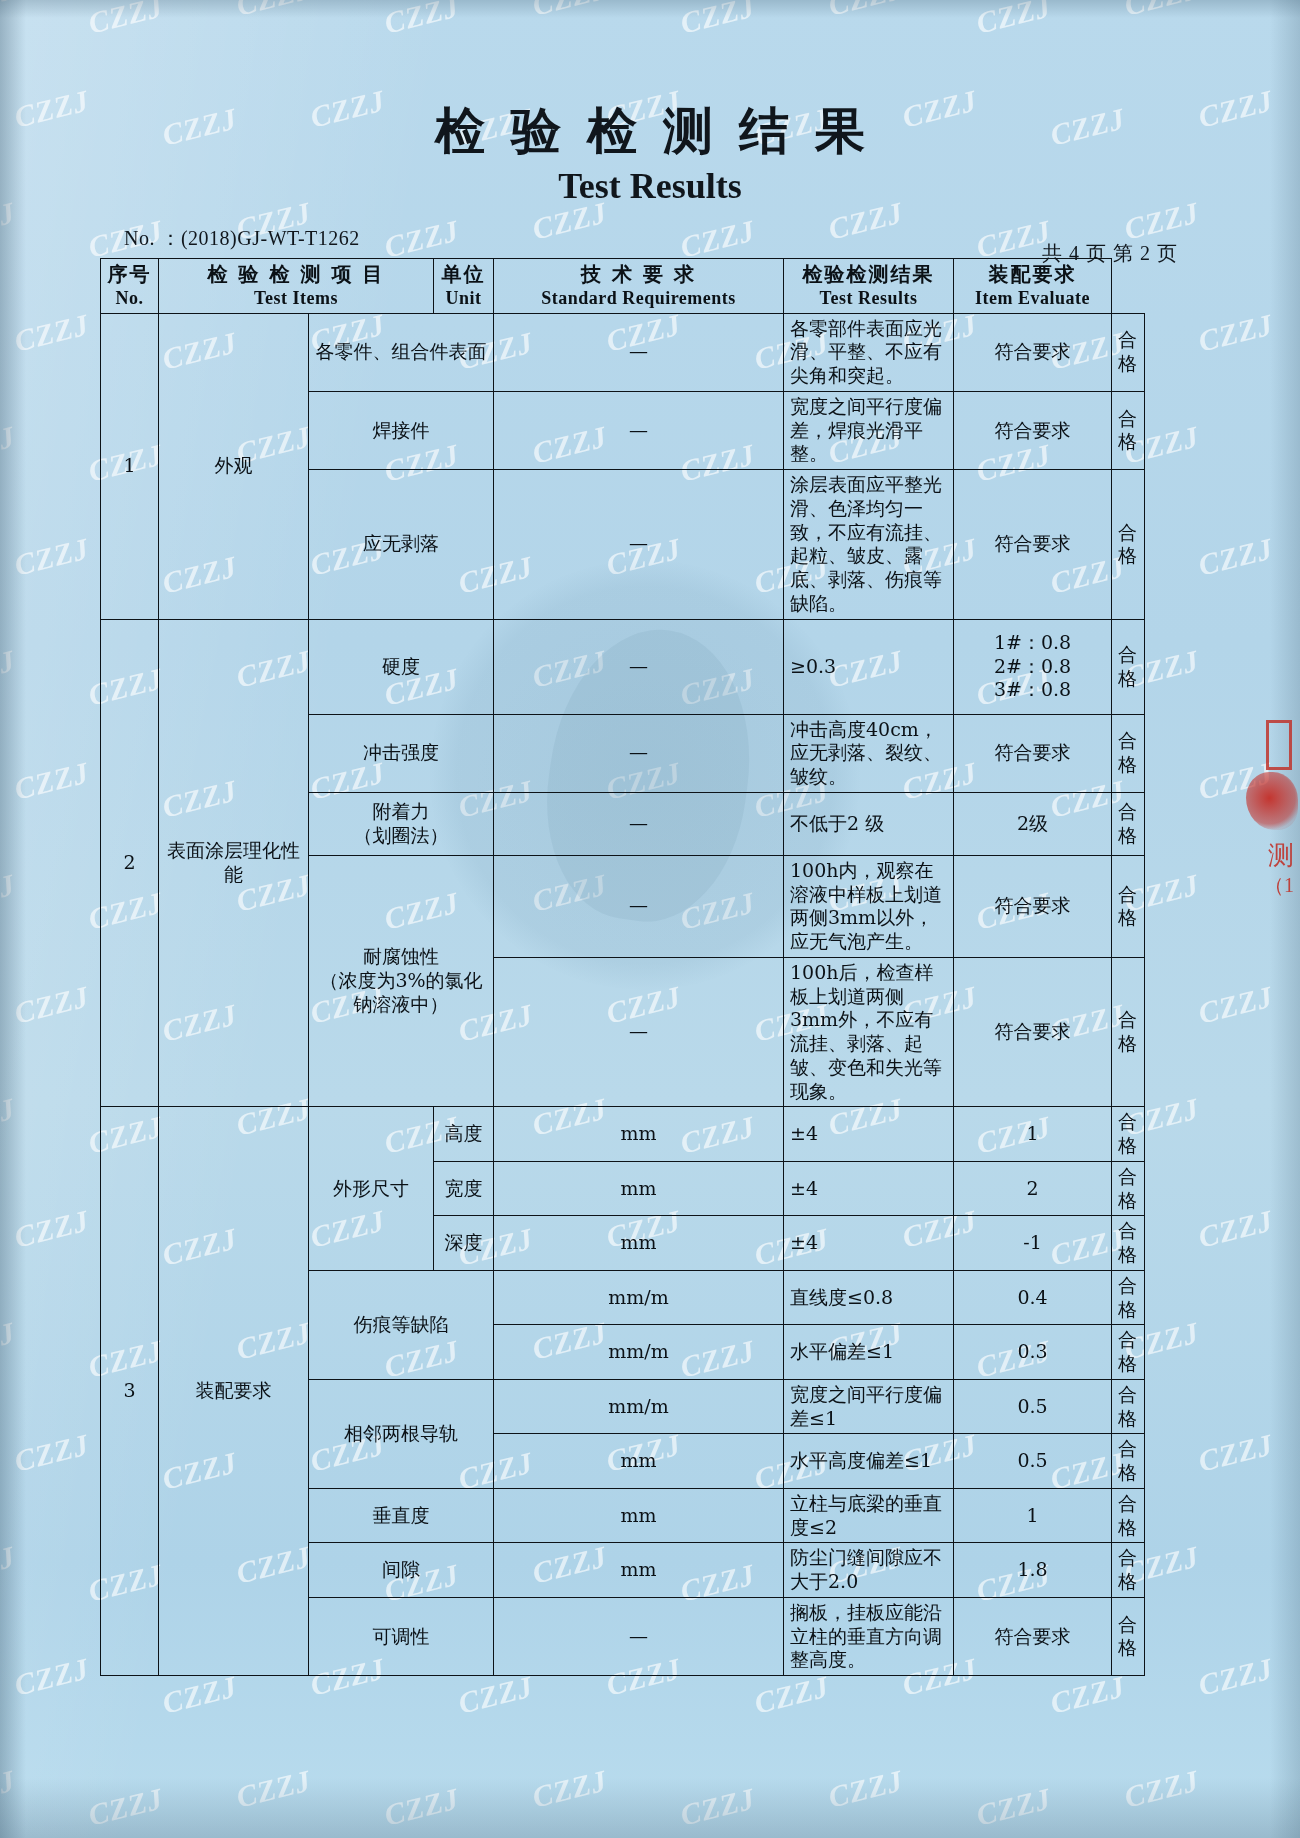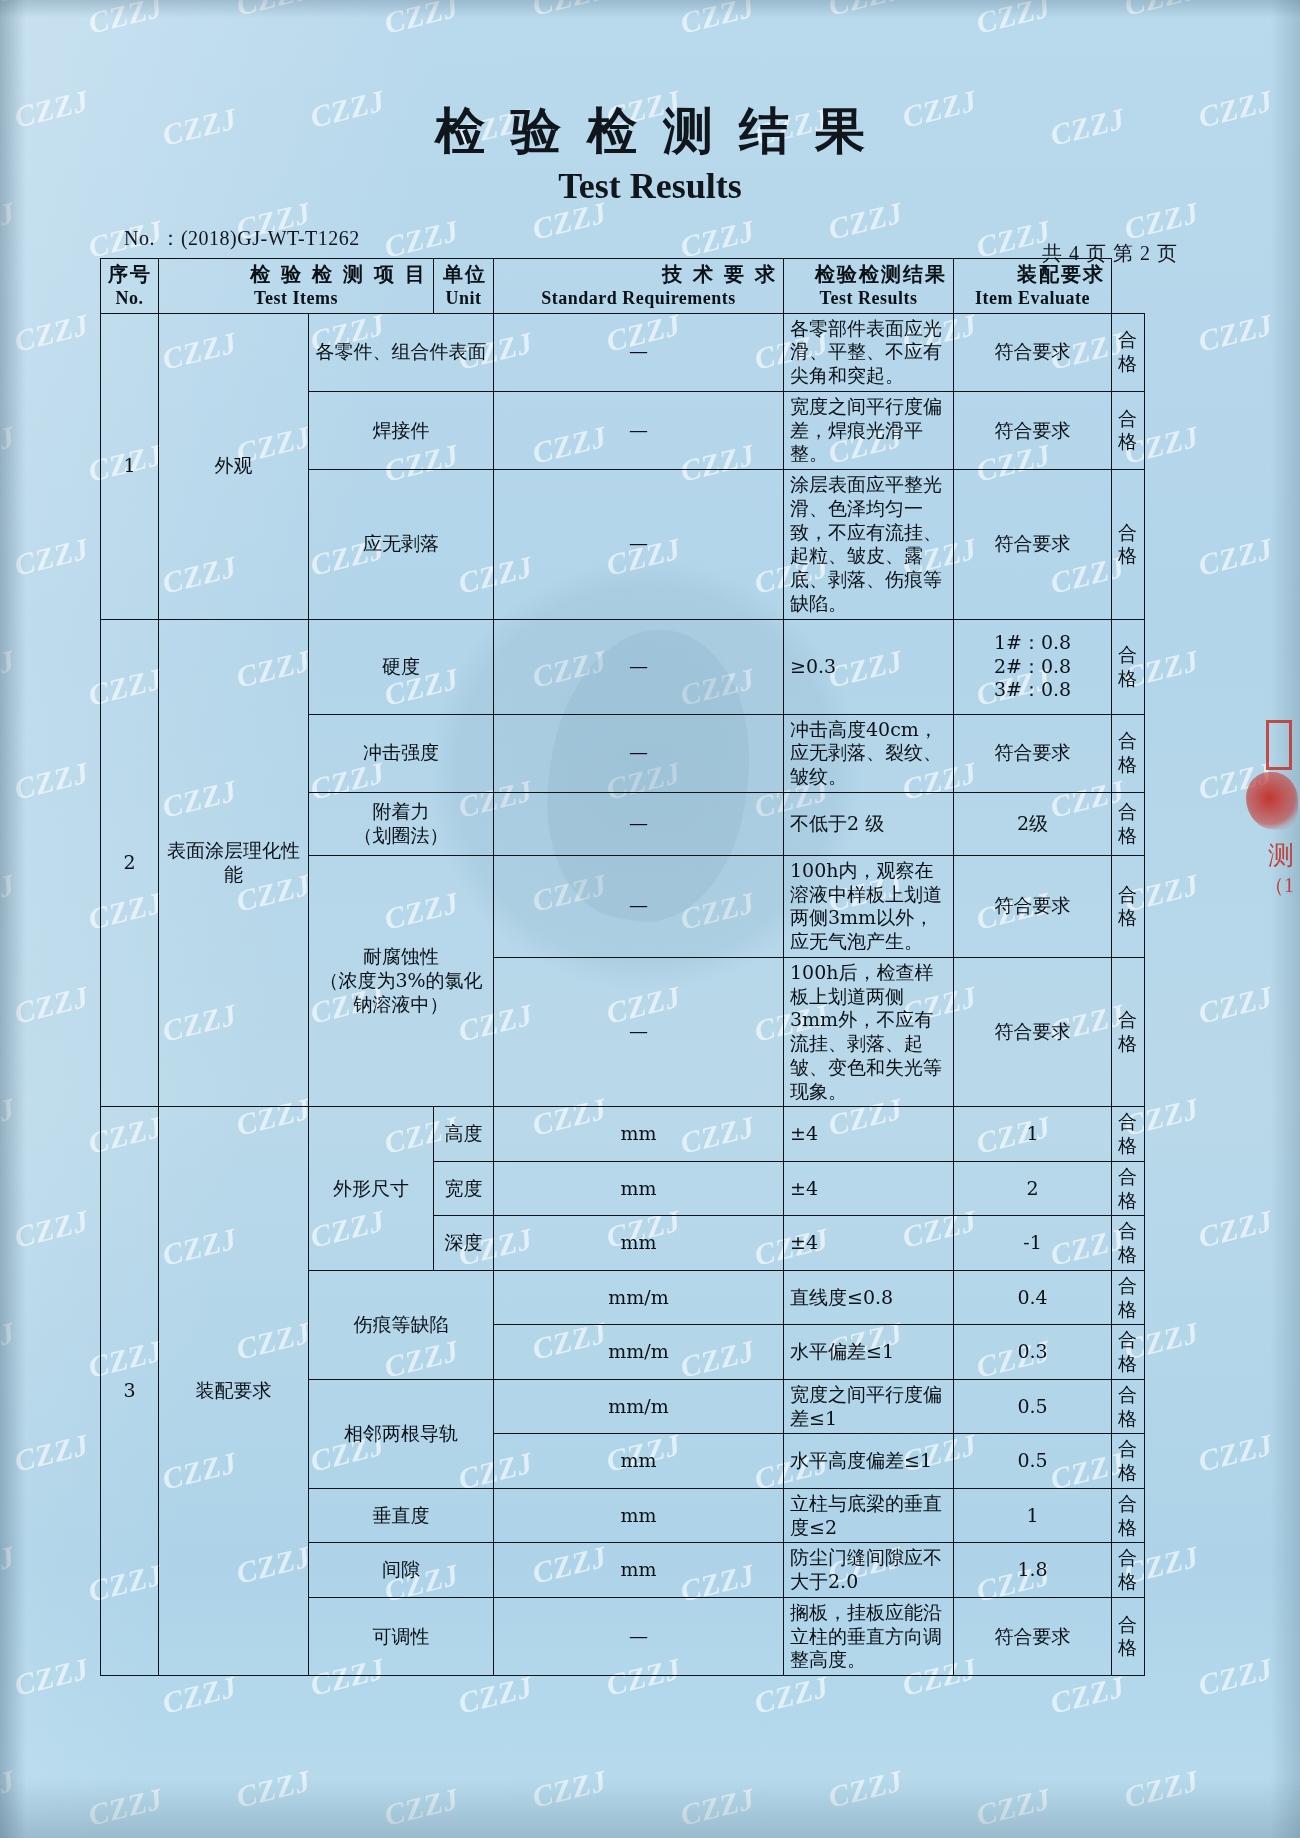--- a/index.html
+++ b/index.html
@@ -187,21 +187,21 @@
     color: #0b1116;
     vertical-align: middle;
     font-family: "DejaVu Serif", serif;
     line-height: 1.25;
   }
   th.hd {
     font-weight: 700;
     text-align: center;
     padding: 6px 4px;
   }
-  th.hd .l1 { display: block; font-size: 20px; letter-spacing: 2px; text-align: right; }
+  th.hd .l1 { display: block; font-size: 20px; letter-spacing: 2px; }
   th.hd .l2 { display: block; font-size: 18px; letter-spacing: 0.5px; font-family: "Liberation Serif", serif; }
   td.item-no { font-size: 21px; text-align: center; }
   td.group { text-align: center; font-size: 20px; line-height: 1.4; }
   td.subitem { text-align: center; font-size: 20px; line-height: 1.4; }
   td.unit { text-align: center; font-size: 18px; }
   td.req { text-align: left; font-size: 19px; line-height: 1.45; padding-left: 8px; padding-right: 6px; }
   td.res { text-align: center; font-size: 19px; line-height: 1.5; }
   td.eval { text-align: left; font-size: 19px; margin-left: 24px; }
   .multiline { white-space: pre-line; }
 </style>

